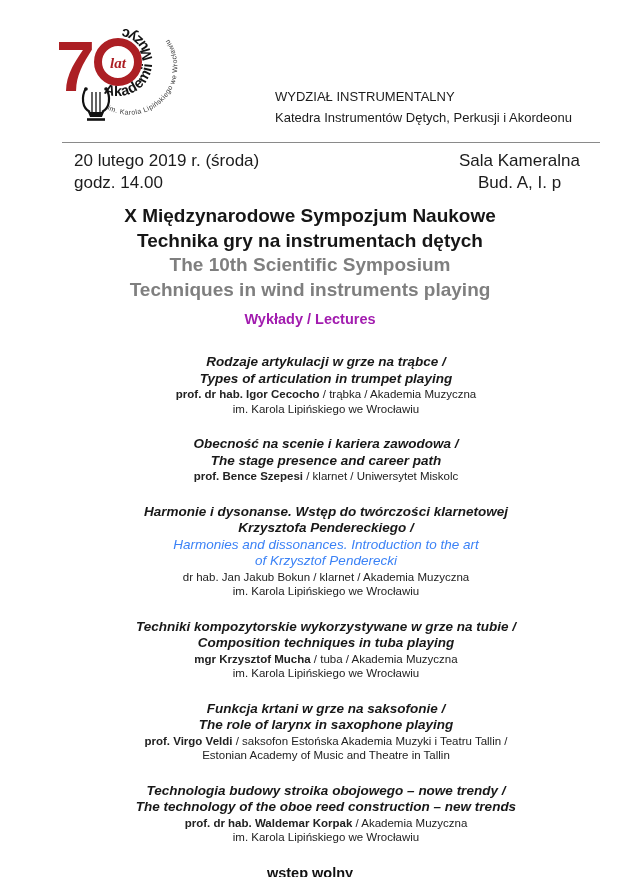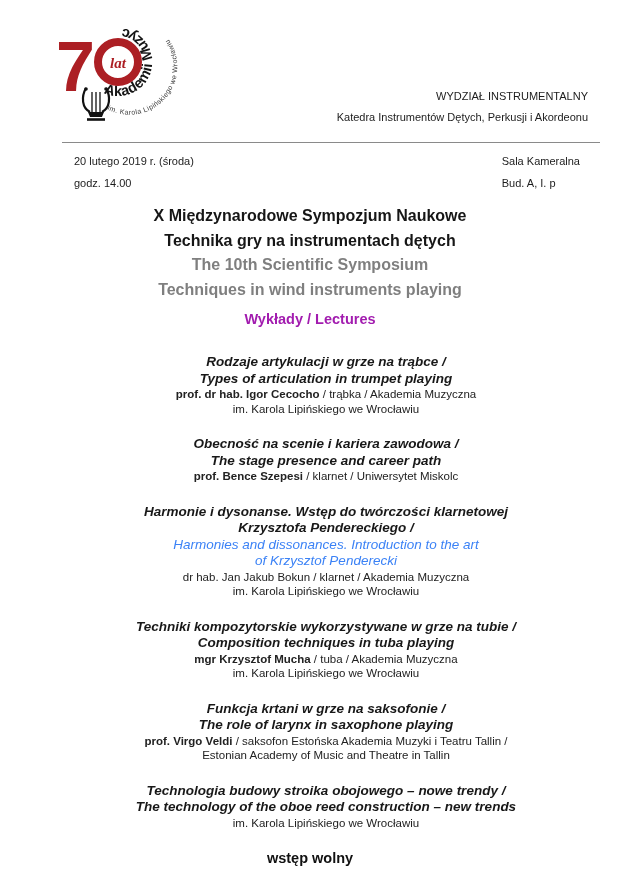--- a/index.html
+++ b/index.html
@@ -6,37 +6,37 @@
   body {
     width:620px; height:877px; position:relative; overflow:hidden;
     font-family:"Liberation Sans", sans-serif; color:#111;
   }
   .page { position:absolute; inset:0; background:#fff; }
 
   
   .header { position:relative; height:140px; }
   .logo-svg { position:absolute; left:30px; top:8px; }
   .header-text {
-    position:absolute; right:32px; top:86px; text-align:right;
-    font-size:11px; line-height:21px; color:#1c1c1c;
+    position:absolute; right:48px; top:86px; 
+    font-size:13px; line-height:21px; color:#1c1c1c;
   }
 
   .rule { border:none; border-top:1.5px solid #8a8a8a; margin:2px 20px 0 62px; }
 
   
   .event-row {
     display:flex; justify-content:space-between;
-    margin:7px 40px 0 74px; font-size:11px; line-height:22px; color:#1c1c1c;
+    margin:7px 40px 0 74px; font-size:17px; line-height:22px; color:#1c1c1c;
   }
-  .event-right { text-align:left; }
+  .event-right { text-align:center; }
 
   
   .title-block {
     text-align:center; margin-top:10px;
-    font-size:16px; font-weight:bold; line-height:24.5px; color:#161616;
+    font-size:19px; font-weight:bold; line-height:24.5px; color:#161616;
   }
   .t-italic { }
   .t-en { color:#7f7f7f; }
 
   .section-heading {
     text-align:center; font-weight:bold; font-size:14.5px; margin-top:9px; color:#a21caf;
   }
 
   
   .lectures { margin-top:27px; text-align:center;margin-left:32px; }
@@ -142,19 +142,20 @@
       </div>
       <div class="lecture">
         <div class="lec-title">Funkcja krtani w grze na saksofonie /</div>
         <div class="lec-title">The role of larynx in saxophone playing</div>
         <div class="lec-speaker"><span class="sp-bold">prof. Virgo Veldi </span><span>/ saksofon Estońska Akademia Muzyki i Teatru Tallin /</span></div>
         <div class="lec-speaker"><span>Estonian Academy of Music and Theatre in Tallin</span></div>
       </div>
       <div class="lecture">
         <div class="lec-title">Technologia budowy stroika obojowego – nowe trendy /</div>
         <div class="lec-title">The technology of the oboe reed construction – new trends</div>
+        <div class="lec-speaker"><span class="sp-bold">prof. dr hab. Waldemar Korpak </span><span>/ Akademia Muzyczna</span></div>
         <div class="lec-speaker"><span>im. Karola Lipińskiego we Wrocławiu</span></div>
       </div>
     </div>
 
   <div class="footer">wstęp wolny</div>
 
 </div>
 
 </body></html>

